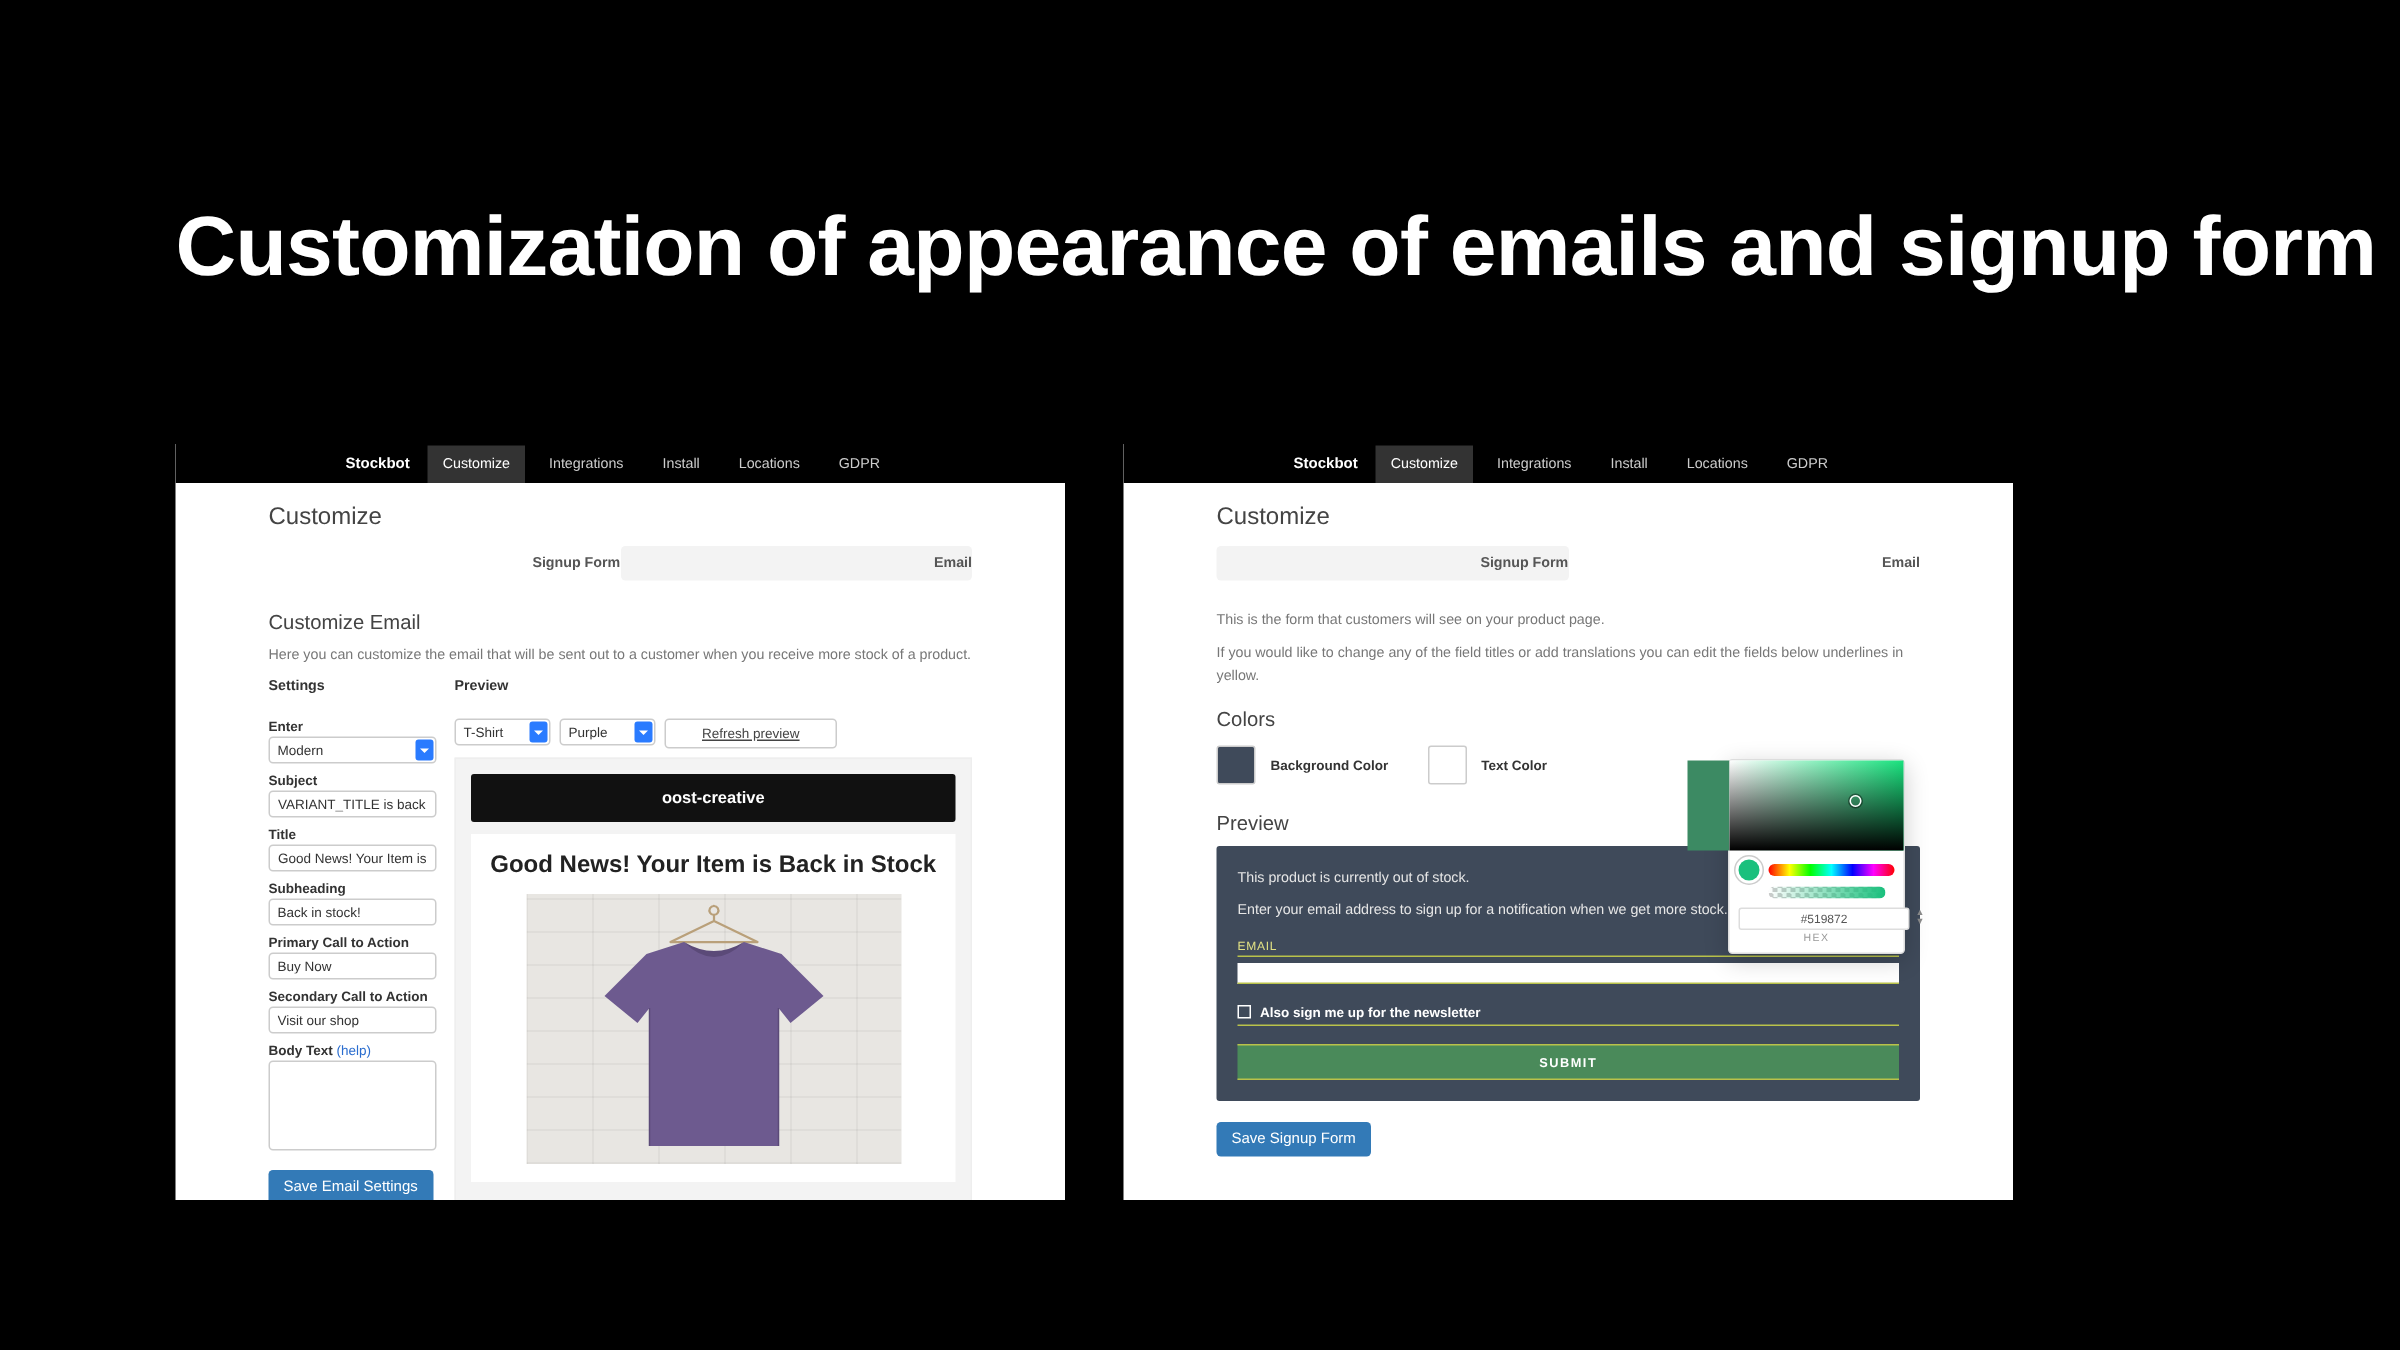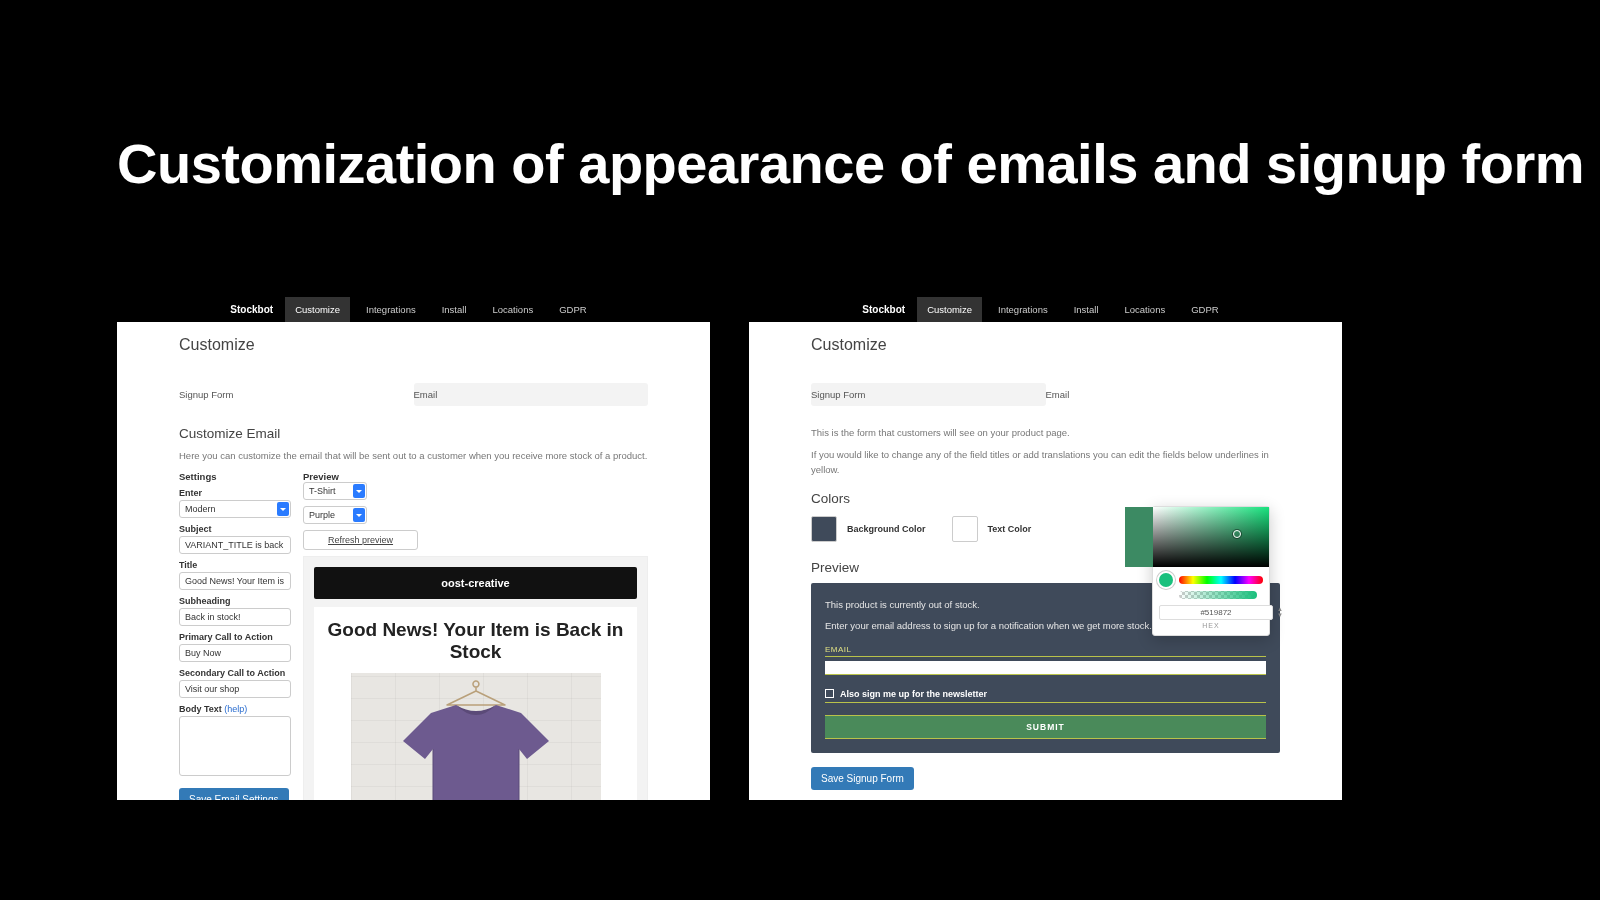--- a/index.html
+++ b/index.html
@@ -62,29 +62,28 @@
     color: #444;
     margin-bottom: 10px;
   }
   .subtabs {
     display: flex;
     gap: 0;
     margin-bottom: 20px;
   }
   .subtab {
     flex: 1;
-    text-align: left;
+    text-align: right;
     padding: 6px 0;
     font-size: 9.5px;
-    font-weight: 400;
+    font-weight: 700;
     color: #555;
     background: #f3f3f3;
     border-radius: 3px;
     cursor: pointer;
-    margin-top: 19px;
   }
   .subtab.inactive { background: #fff; color: #555; }
   .subtab + .subtab { margin-left: 0; }
 
   h2.subsection {
     font-size: 13.5px;
     font-weight: 500;
     color: #444;
     margin: 6px 0 8px;
   }
@@ -96,21 +95,21 @@
   }
 
   
   .two-col { display: flex; gap: 12px; }
   .settings-col { width: 112px; flex-shrink: 0; }
   .preview-col  { flex: 1; }
 
   .col-heading {
     font-size: 9.5px;
     font-weight: 700;
-    margin-bottom: 0;
+    margin-bottom: 16px;
     color: #333;
   }
   .field-label {
     font-size: 9px;
     font-weight: 700;
     margin: 6px 0 2px;
     color: #333;
   }
   .help-link { color: #2a6dcf; font-weight: 400; font-size: 9px; }
   .input, .select, .textarea {
@@ -161,21 +160,21 @@
     font-size: 10px;
     cursor: pointer;
   }
   .btn.small { padding: 4px 24px; font-size: 9px; text-decoration: underline; }
   .btn.ghost {
     background: #fff;
     color: #444;
     border: 1px solid #ccc;
   }
 
-  .preview-toolbar { display: flex; gap: 6px; align-items: flex-start; margin-bottom: 6px; flex-direction: column; }
+  .preview-toolbar { display: flex; gap: 6px; align-items: flex-start; margin-bottom: 6px; }
   .pt-select { width: 64px; }
 
   .email-preview {
     background: #f3f3f3;
     border: 1px solid #eee;
     height: 336px;
     padding: 10px;
   }
   .email-header {
     background: #111;
@@ -186,21 +185,21 @@
     font-weight: 600;
     border-radius: 2px;
   }
   .email-white {
     background: #fff;
     margin-top: 8px;
     padding: 12px 10px;
     text-align: center;
   }
   .email-headline {
-    font-size: 19px;
+    font-size: 16px;
     font-weight: 700;
     color: #222;
     margin-bottom: 10px;
   }
   .tshirt-box {
     width: 250px;
     height: 180px;
     margin: 0 auto;
     background: #e8e6e2;
     position: relative;

